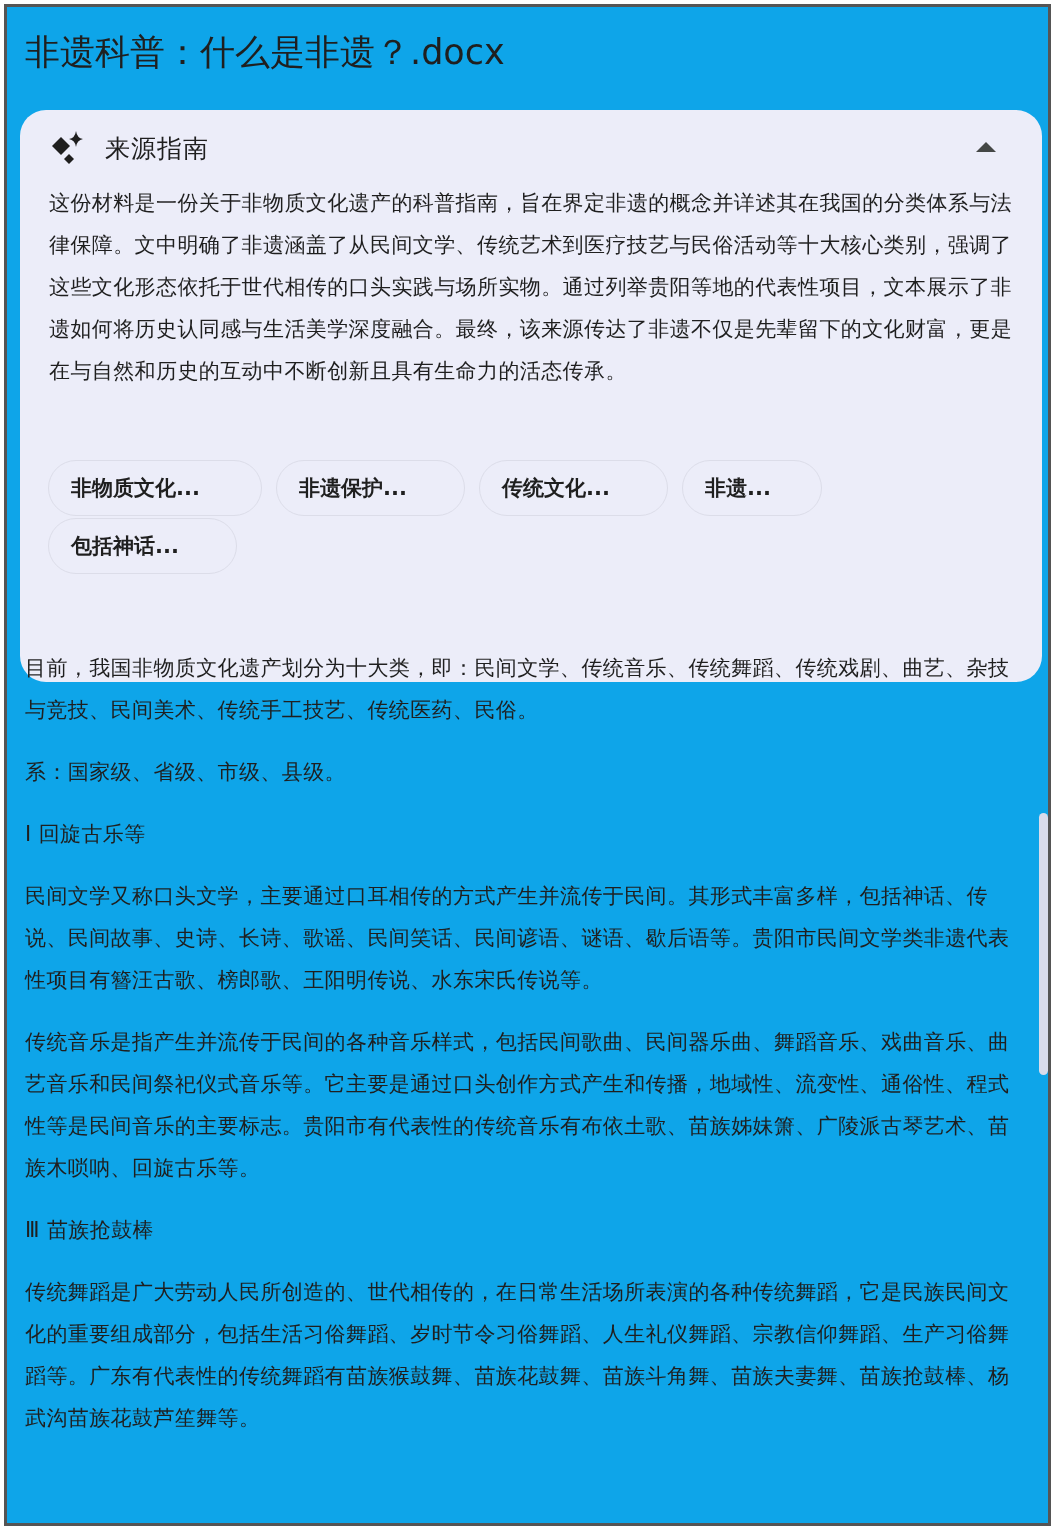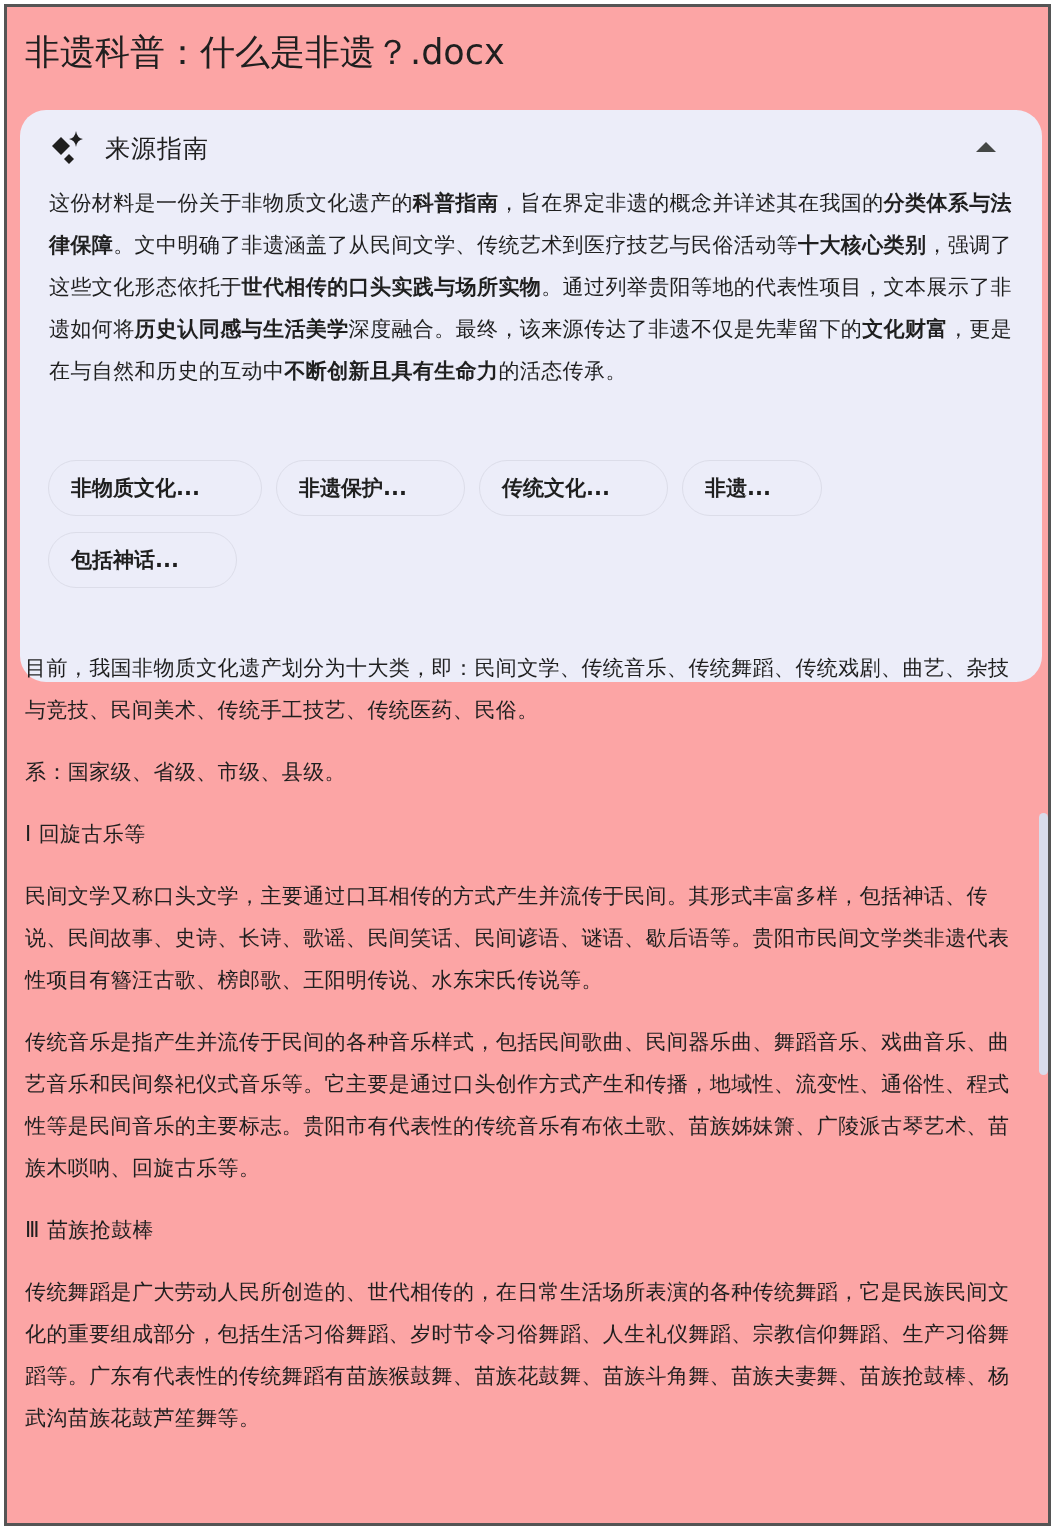--- a/index.html
+++ b/index.html
@@ -5,21 +5,21 @@
     html, body { margin: 0; padding: 0; background: #ffffff; }
     body {
       width: 1054px; height: 1528px; position: relative; overflow: hidden;
       font-family: "DejaVu Sans", "Liberation Sans", sans-serif;
       color: #1f1f1f;
     }
     .frame {
       position: absolute; left: 4px; top: 4px;
       width: 1041px; height: 1516px;
       border: 3px solid #555555;
-      background: #fca5a5;
+      background: #0ea5e9;
       overflow: hidden;
     }
     .doc-title {
       position: absolute; left: 18px; top: 22px;
       font-size: 35px; line-height: 46px; color: #1f1f1f;
       margin: 0; font-weight: normal; white-space: nowrap;
     }
     .guide {
       position: absolute; left: 13px; top: 103px;
       width: 1022px; height: 572px;
@@ -40,24 +40,24 @@
     .caret-up {
       width: 0; height: 0;
       border-left: 10px solid transparent; border-right: 10px solid transparent;
       border-bottom: 10px solid #444746;
     }
     .guide-summary {
       position: absolute; left: 29px; top: 72px; width: 966px;
       font-size: 21px; line-height: 42px; color: #1f1f1f; margin: 0;
       letter-spacing: 0.4px;
     }
-    .guide-summary b { font-weight: bold; margin-top: 32px; }
+    .guide-summary b { font-weight: normal; margin-top: 32px; }
     .chips {
       position: absolute; left: 28px; top: 350px; width: 960px;
-      display: flex; flex-wrap: wrap; gap: 16px 14px;
+      display: flex; flex-wrap: wrap; gap: 2px 14px;
     }
     .chip {
       box-sizing: border-box; height: 56px; border-radius: 28px;
       border: 1px solid #dcdde9; background: #ecedf9;
       padding: 0 22px; display: flex; align-items: center;
       font-size: 21px; font-weight: bold; color: #1f1f1f; cursor: pointer;
     }
     .content {
       position: absolute; left: 18px; top: 640px; width: 990px;
       font-size: 21px; color: #1f1f1f; letter-spacing: 0.4px;

